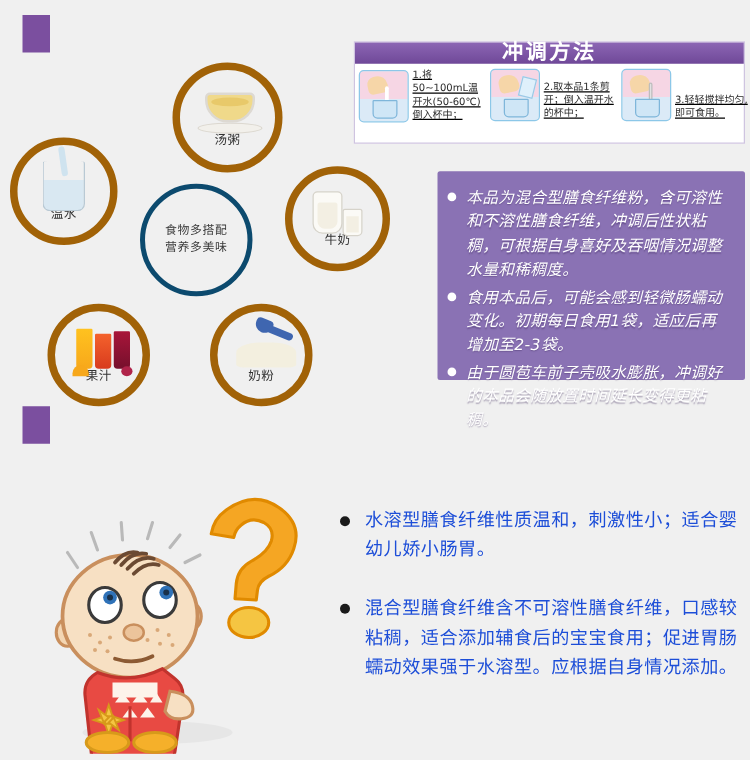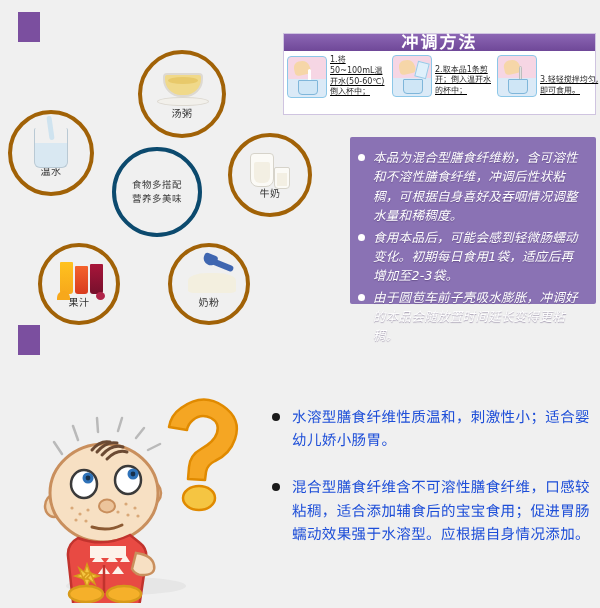--- a/index.html
+++ b/index.html
@@ -42,21 +42,21 @@
   
   .circle {
     position: absolute;
     border-radius: 50%;
     display: flex;
     flex-direction: column;
     align-items: center;
     justify-content: center;
     background: #f0f0f0;
   }
-  .circle.green { border: 4px solid #a16207; }
+  .circle.green { border: 6px solid #a16207; }
   .circle.purple { border: 4px solid #0c4a6e; }
 
   .circle-art {
     width: 62%;
     height: 48%;
     margin-bottom: 1px;
     position: relative;
   }
   .circle-label {
     font-size: 10px;

